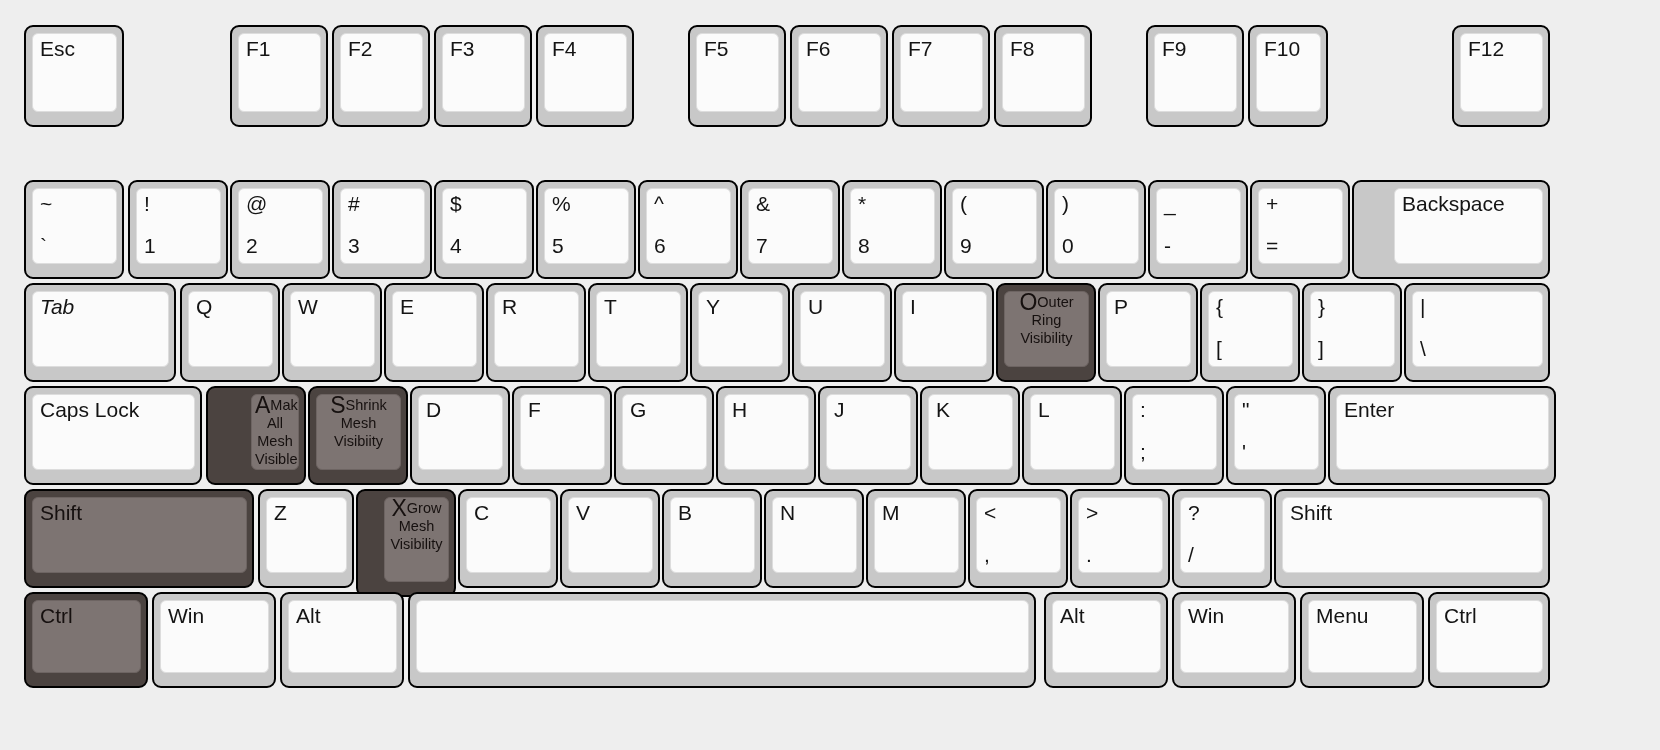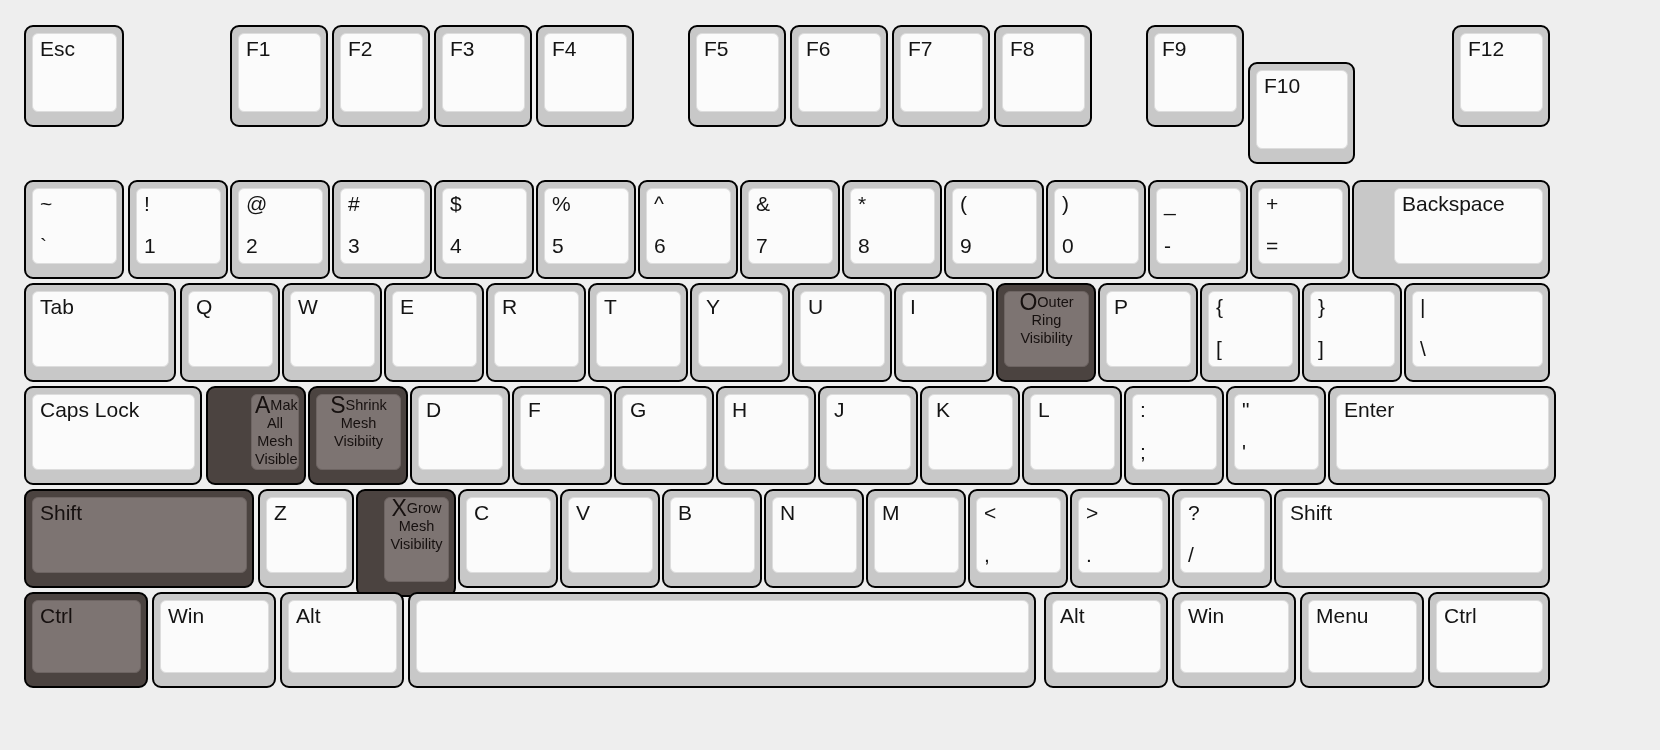--- a/index.html
+++ b/index.html
@@ -139,21 +139,21 @@
     <div class="cap">
         <span class="lbl">F8</span>
       </div>
   </div>
 
   <div class="key" style="left:1146px;top:25px;width:98px;height:102px;">
     <div class="cap">
         <span class="lbl">F9</span>
       </div>
   </div>
-  <div class="key" style="left:1248px;top:25px;width:107px;height:102px;margin-top:37px;">
+  <div class="key" style="left:1248px;top:25px;width:80px;height:102px;">
     <div class="cap">
         <span class="lbl">F10</span>
       </div>
   </div>
   <div class="key" style="left:1452px;top:25px;width:98px;height:102px;">
     <div class="cap">
         <span class="lbl">F12</span>
       </div>
   </div>
 
@@ -234,21 +234,21 @@
       <span class="lbl">+</span>
       <span class="lbl-sub">=</span>
     </div>
   </div>
   <div class="key" style="left:1352px;top:180px;width:198px;height:99px;padding-left:40px;">
     <div class="cap">
         <span class="lbl">Backspace</span>
       </div>
   </div>
 
-  <div class="key" style="left:24px;top:283px;width:152px;height:99px;">
+  <div class="key" style="left:24px;top:283px;width:152px;height:99px;font-style:italic;">
     <div class="cap">
         <span class="lbl">Tab</span>
       </div>
   </div>
   <div class="key" style="left:180px;top:283px;width:100px;height:99px;">
     <div class="cap">
         <span class="lbl">Q</span>
       </div>
   </div>
   <div class="key" style="left:282px;top:283px;width:100px;height:99px;">

